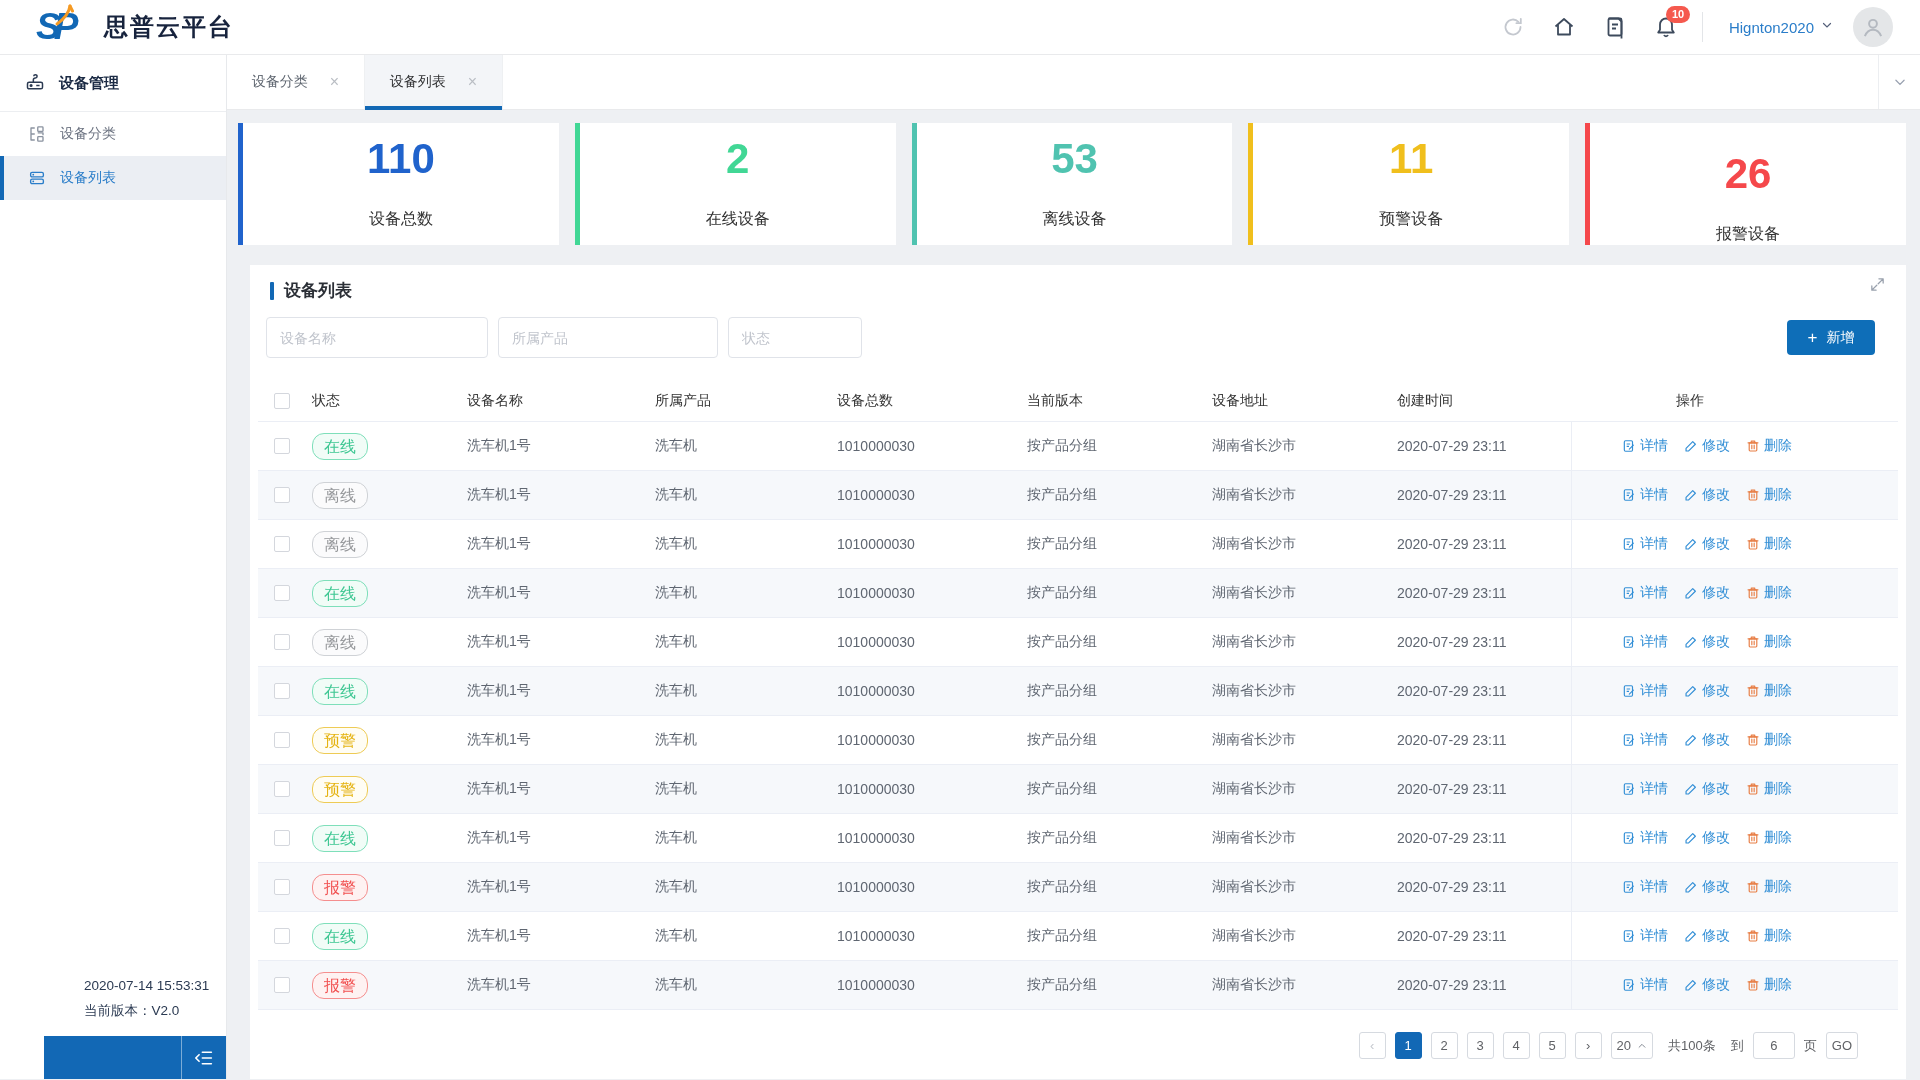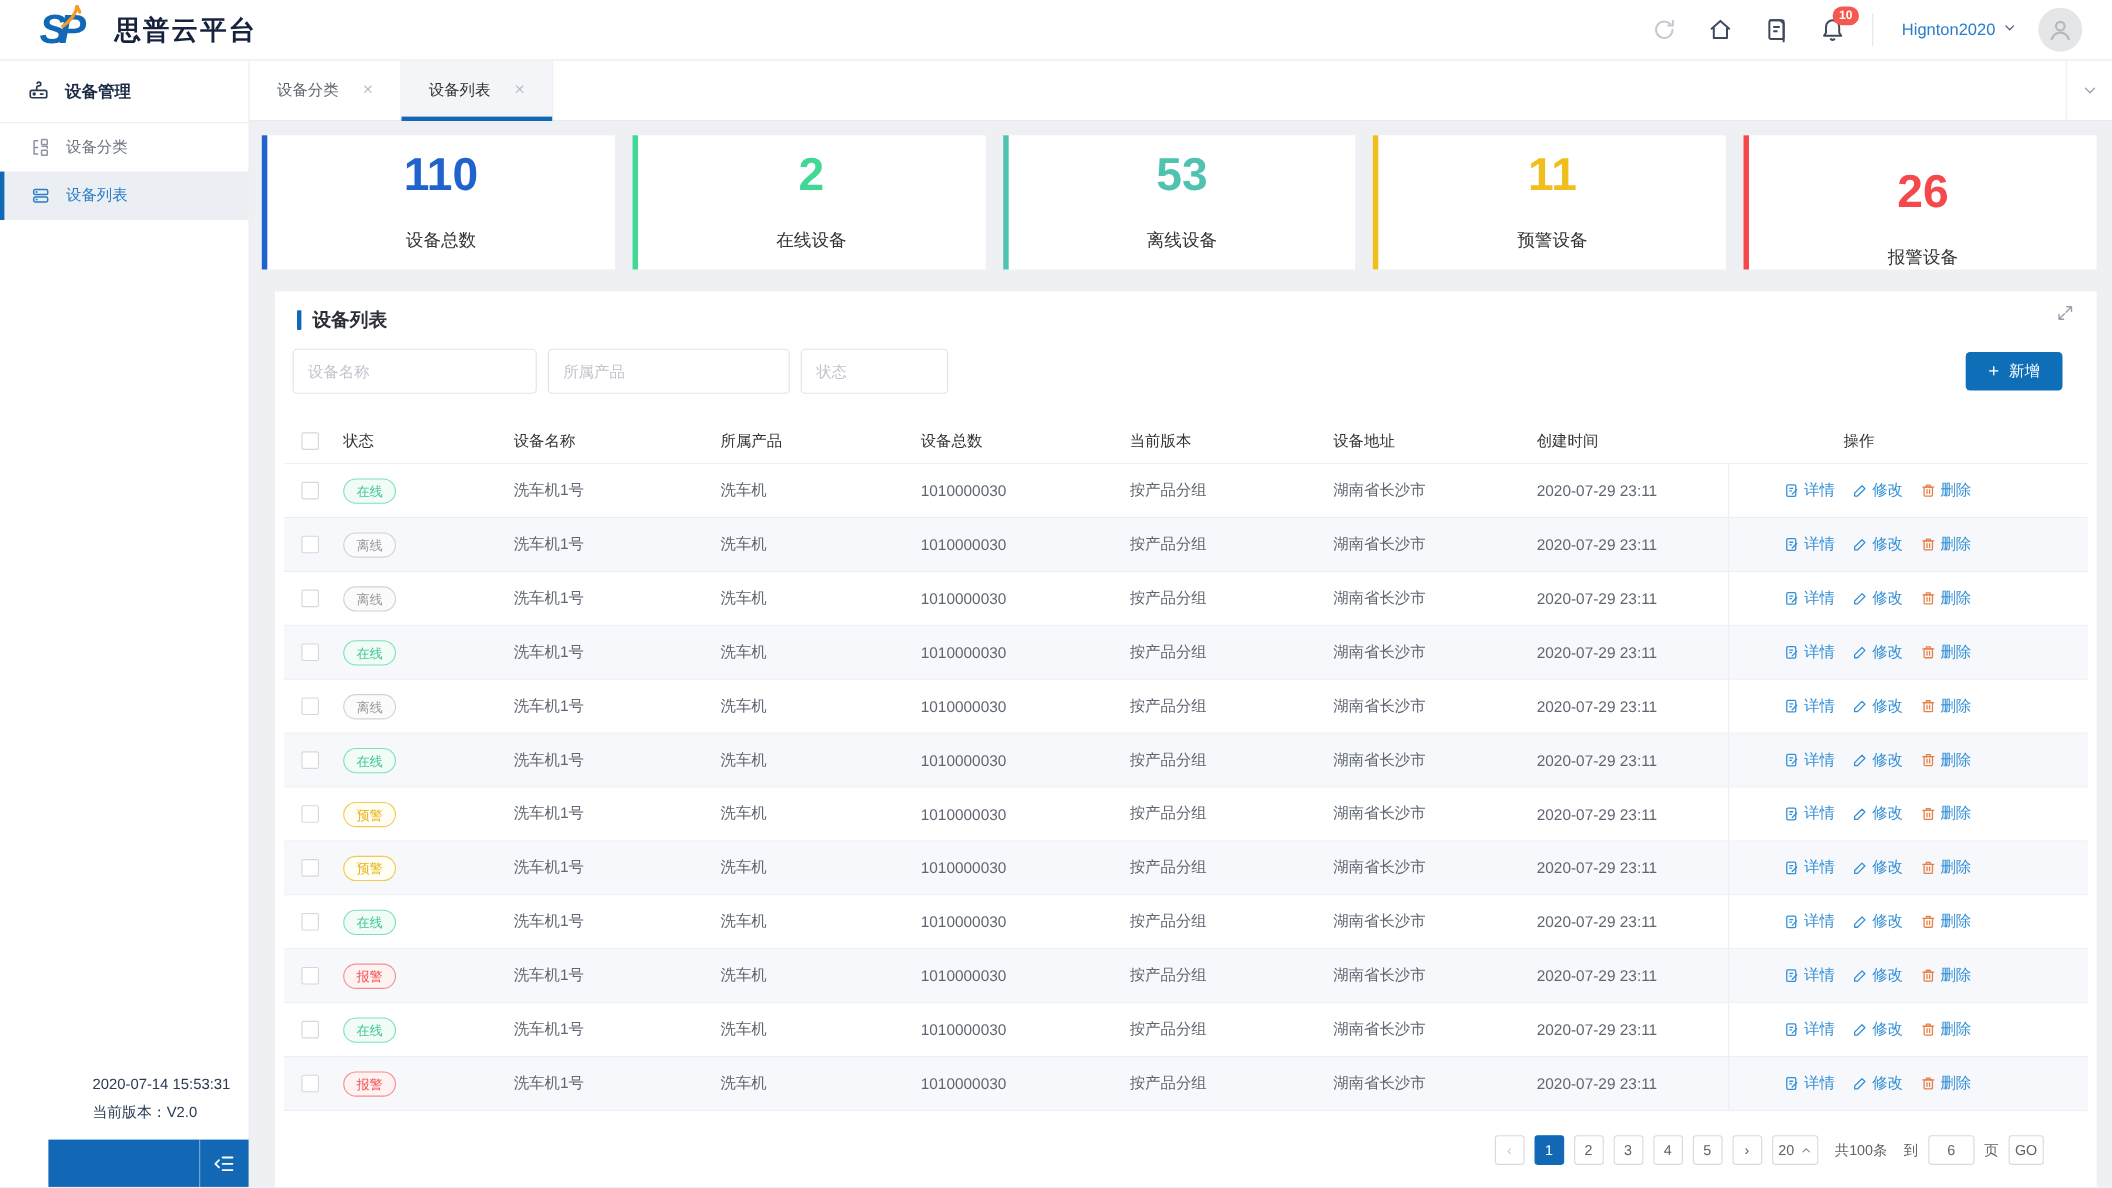--- a/index.html
+++ b/index.html
@@ -83,21 +83,21 @@
   
   .table { margin-top:22px; }
   .trow { display:grid; grid-template-columns:48px 155px 188px 182px 190px 185px 185px 180px 1fr;
     align-items:center; }
   .trow > div { padding-left:6px; }
   .thead { height:42px; border-bottom:1px solid #ebeef5; font-size:14px; color:#333; font-weight:500; }
   .tbody-row { height:49px; border-bottom:1px solid #ebeef5; font-size:14px; color:#5f6671; background:#fff; }
   .tbody-row.striped { background:#f6f8fb; }
   .cell-check { display:flex; justify-content:center; padding-left:0 !important; }
   .checkbox { width:16px; height:16px; border:1px solid #d4d7dd; border-radius:2px; background:#fff; cursor:pointer; }
-  .badge { display:inline-block; font-size:12px; line-height:1; padding:5px 11px 4px; border-radius:12px; border:1px solid; }
+  .badge { display:inline-block; font-size:16px; line-height:1; padding:5px 11px 4px; border-radius:12px; border:1px solid; }
   .cell-ops { border-left:1px solid #ebeef5; height:100%; display:flex; align-items:center;
     gap:16px; padding-left:50px !important; }
   .th-ops { padding-left:105px !important; }
   .action-link { display:inline-flex; align-items:center; gap:4px; color:#338fd6; font-size:14px; cursor:pointer; }
   .action-link .ic { color:#338fd6; }
   .action-link .ic.trash { color:#e87e45; }
 
   
   .pagination { display:flex; justify-content:flex-end; align-items:center; gap:9px;
     margin:22px 40px 0 0; font-size:13px; color:#606266; }

